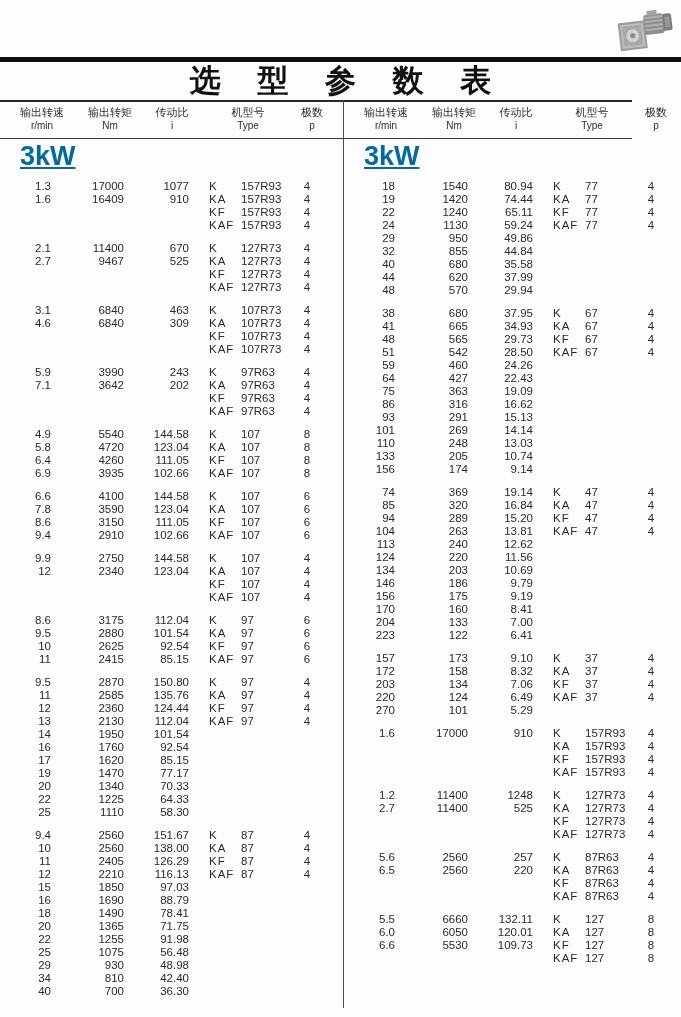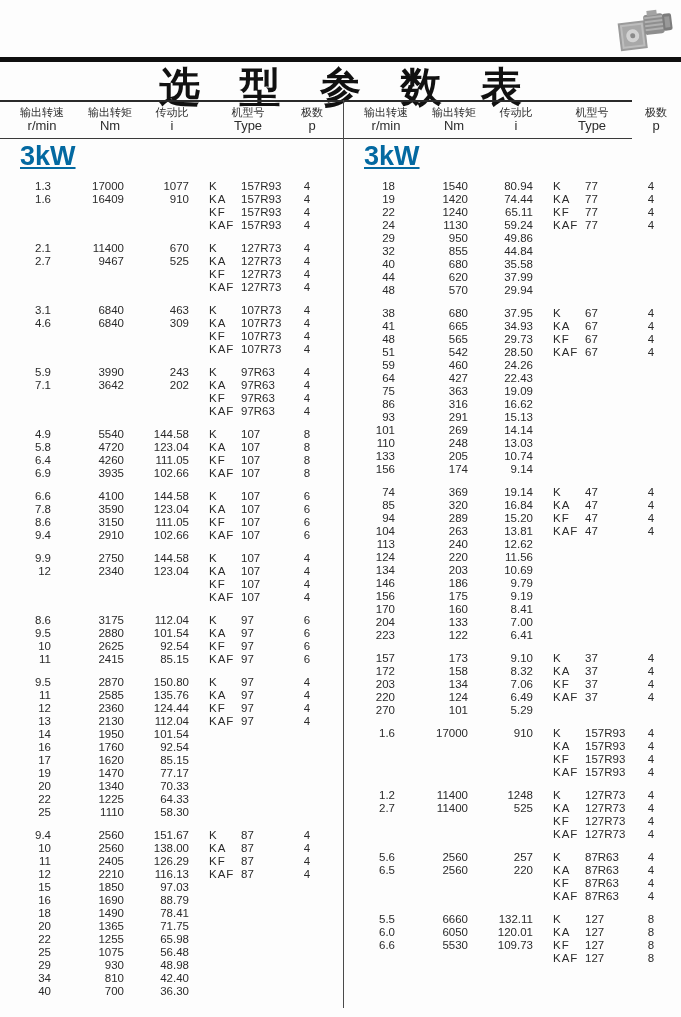--- a/index.html
+++ b/index.html
@@ -6,35 +6,35 @@
   .page{
     position:relative;width:681px;height:1017px;margin:0 auto;
     background:#fdfdfd;overflow:hidden;
     font-family:"Liberation Sans","DejaVu Sans",sans-serif;
     color:#1e1e1e;
   }
   .photo{position:absolute;top:5px;left:615px;width:64px;height:56px;}
   .rule-thick{position:absolute;top:57px;left:0;width:681px;height:5px;background:#101010;}
   .title{
     position:absolute;top:60px;left:0;width:681px;margin:0;
-    text-align:center;font-size:41px;font-weight:bold;
+    text-align:center;font-size:31px;font-weight:bold;
     letter-spacing:14px;padding-left:14px;box-sizing:border-box;
     color:#111;
   }
   .header-band{
     position:absolute;top:100px;left:0;width:632px;height:36px;
     border-top:2px solid #2a2a2a;border-bottom:1px solid #3a3a3a;
   }
   .hgroup{position:absolute;top:0;height:36px;display:grid;
     grid-template-columns:84px 52px 72px 80px 48px;}
   .hgroup.left{left:0;width:343px;}
   .hgroup.right{left:344px;width:337px;}
   .hcell{text-align:center;padding-top:3px;}
   .hzh{font-size:11px;line-height:14px;color:#2c2c2c;}
-  .hen{font-size:13px;line-height:14px;color:#2c2c2c;}
+  .hen{font-size:10px;line-height:14px;color:#2c2c2c;}
   .vdivider{position:absolute;left:343px;top:100px;width:1px;height:908px;background:#4a4a4a;}
   .col{position:absolute;top:137px;}
   .col-left{left:0;width:343px;}
   .col-right{left:344px;width:337px;}
   .section-heading{
     font-size:27px;font-weight:bold;color:#0369a1;
     height:30px;line-height:30px;margin:4px 0 9px 20px;text-decoration:underline;
   }
   .block{margin-bottom:10px;}
   .row{
@@ -602,21 +602,21 @@
           <div class="torque-cell">1365</div>
           <div class="ratio-cell">71.75</div>
           <div class="spacer-cell"></div>
           <div class="type-prefix-cell"></div>
           <div class="type-model-cell"></div>
           <div class="poles-cell"></div>
         </div>
         <div class="row">
           <div class="speed-cell">22</div>
           <div class="torque-cell">1255</div>
-          <div class="ratio-cell">65.98</div>
+          <div class="ratio-cell">91.98</div>
           <div class="spacer-cell"></div>
           <div class="type-prefix-cell"></div>
           <div class="type-model-cell"></div>
           <div class="poles-cell"></div>
         </div>
         <div class="row">
           <div class="speed-cell">25</div>
           <div class="torque-cell">1075</div>
           <div class="ratio-cell">56.48</div>
           <div class="spacer-cell"></div>

